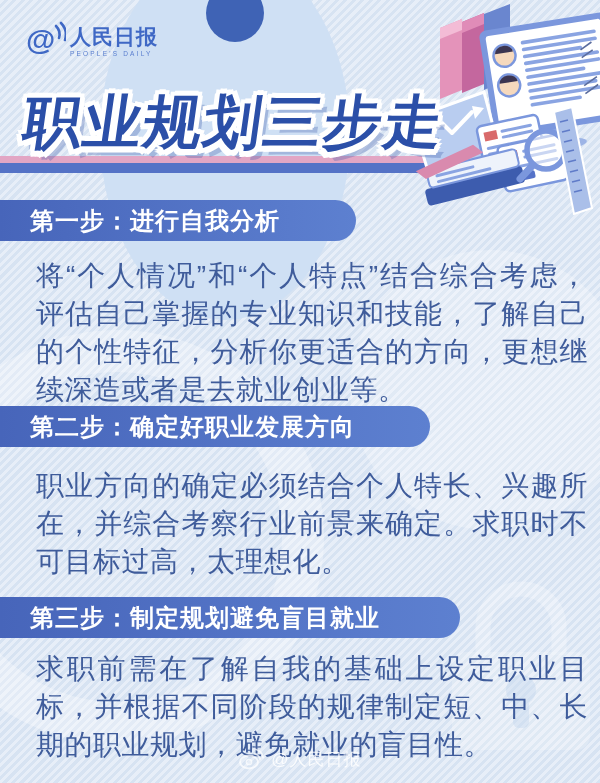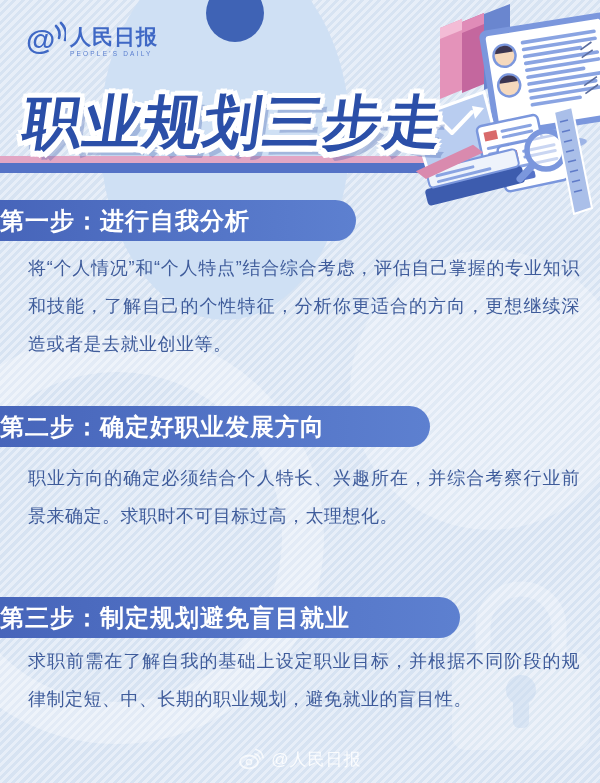--- a/index.html
+++ b/index.html
@@ -49,29 +49,29 @@
       8px 9px 0 rgba(60,88,170,0.30);
   }
   
   .illu{position:absolute;right:0;top:0;z-index:2;}
   
   .pill{
     position:absolute;left:0;height:41px;z-index:4;
     background:linear-gradient(90deg,#4765ba,#5d80d0);
     border-radius:0 21px 21px 0;
     color:#ffffff;font-size:24px;font-weight:bold;
-    display:flex;align-items:center;box-sizing:border-box;
+    display:flex;align-items:center;padding-left:30px;box-sizing:border-box;
     letter-spacing:1px;white-space:nowrap;
   }
   .pill-1{top:200px;width:356px;}
   .pill-2{top:406px;width:430px;}
   .pill-3{top:597px;width:460px;}
   .body-text{
-    position:absolute;left:28px;width:552px;z-index:4;margin:0;
-    font-size:18px;line-height:38px;color:#3f5c9b;letter-spacing:0.5px;
+    position:absolute;left:28px;width:552px;z-index:4;margin:8px;
+    font-size:28px;line-height:38px;color:#3f5c9b;letter-spacing:0.5px;
     text-align:justify;
   }
   .body-1{top:249px;}
   .body-2{top:459px;}
   .body-3{top:642px;}
   
   .footer{
     position:absolute;left:0;top:748px;width:100%;z-index:4;
     display:flex;align-items:flex-start;justify-content:center;gap:7px;
     color:rgba(255,255,255,0.85);font-size:17px;letter-spacing:1px;

